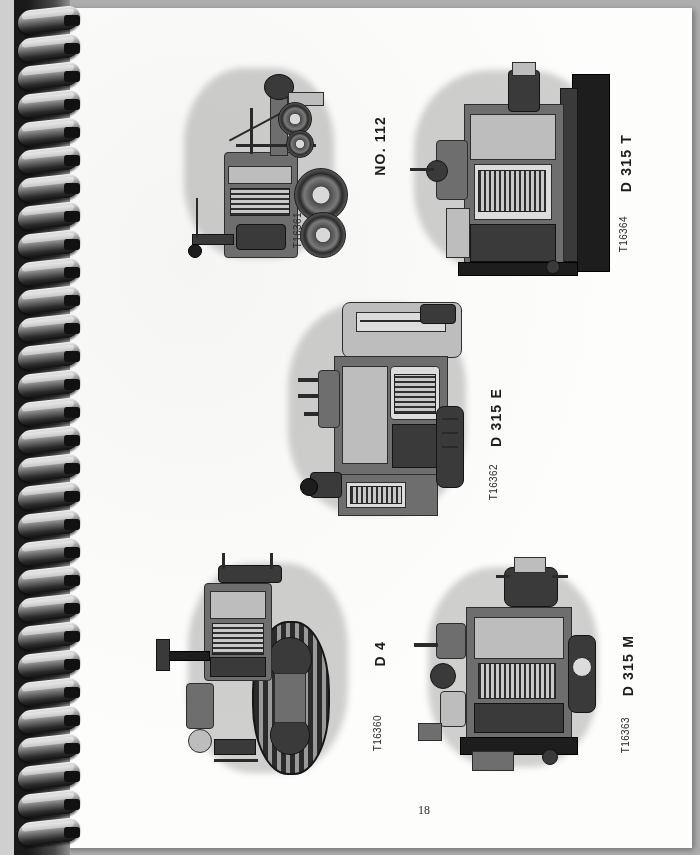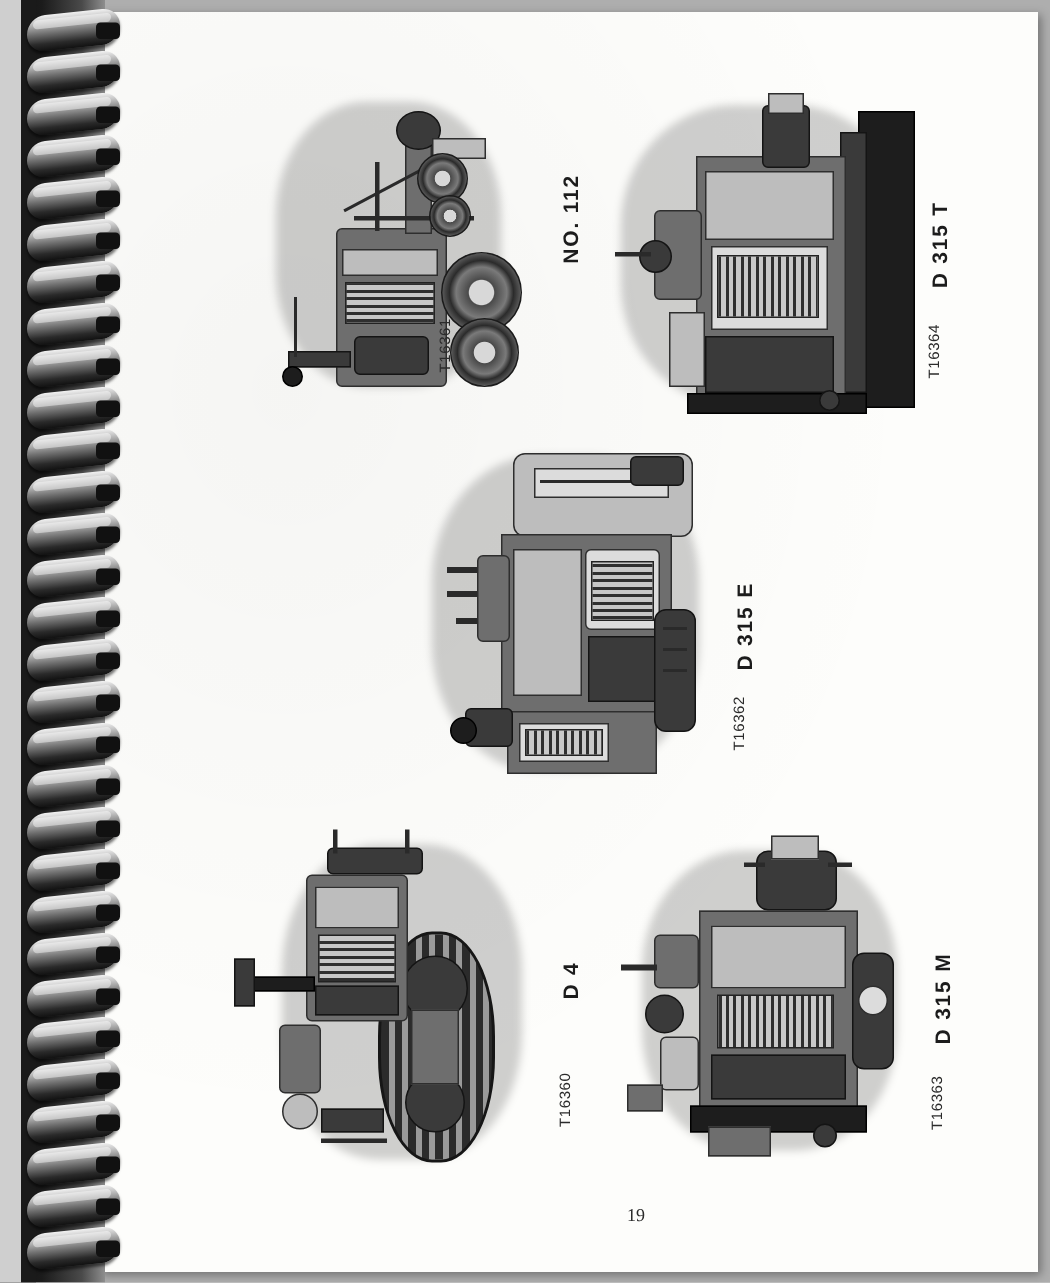--- a/index.html
+++ b/index.html
@@ -364,21 +364,21 @@
 
           <div class="blk xdk" style="left:60px; top:192px; width:116px; height:16px;"></div>
           <div class="blk md" style="left:72px; top:206px; width:40px; height:18px;"></div>
           <div class="blk dk rnd" style="left:142px; top:204px; width:14px; height:14px;"></div>
         </div>
 
         <div class="fig-code" style="left:234px; top:184px;">T16363</div>
         <div class="fig-label" style="left:234px; top:102px;">D 315 M</div>
       </div>
 
-      <div class="page-number">19</div>
+      <div class="page-number">18</div>
 
     </div>
   </div>
 
   <div class="gutter-shadow"></div>
   <div class="gutter-edge"></div>
   <div class="gutter-edge2"></div>
 
   <div class="coils" id="coils">
       <div class="coil" style="top:8px;"></div>

